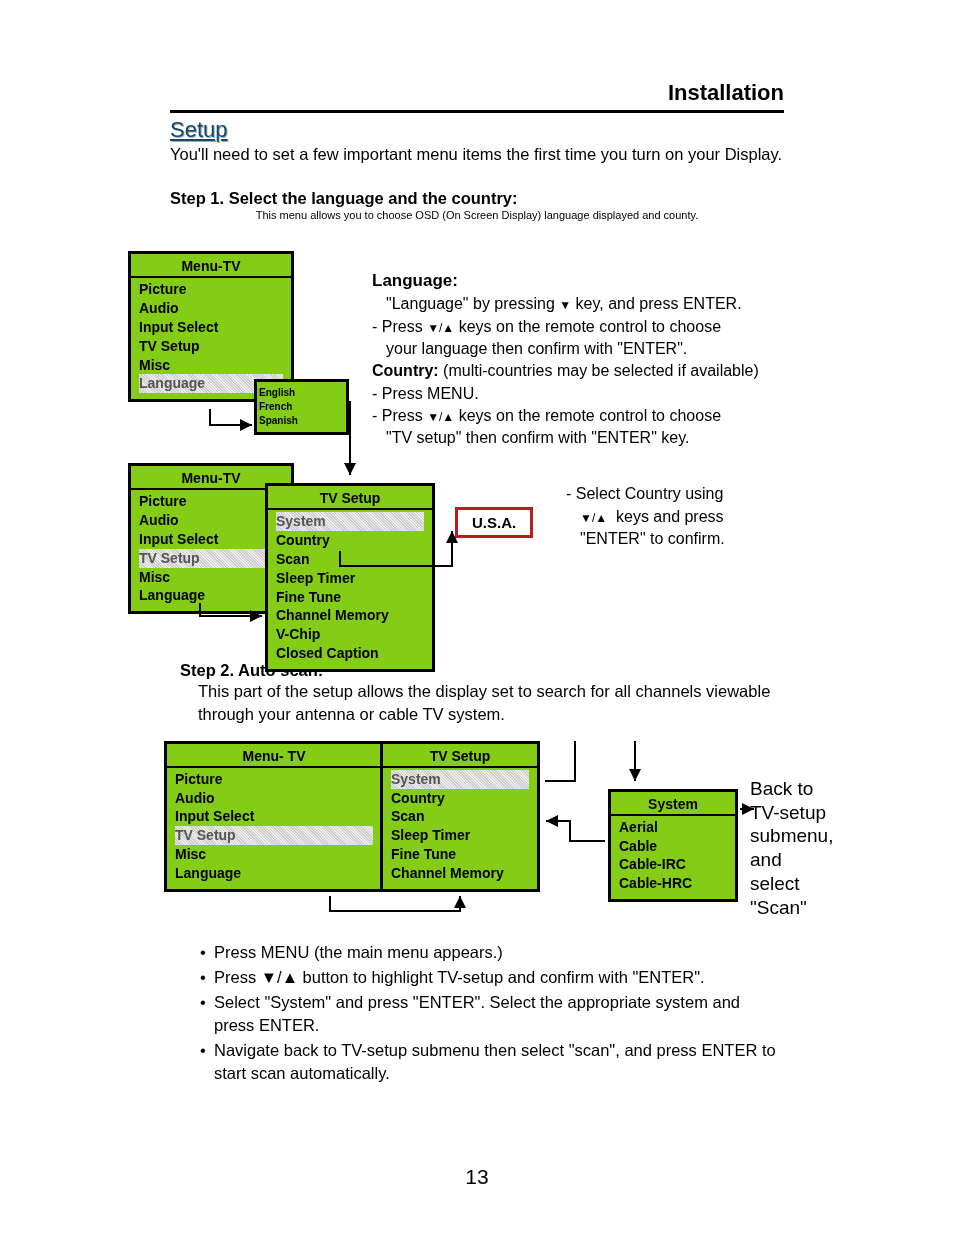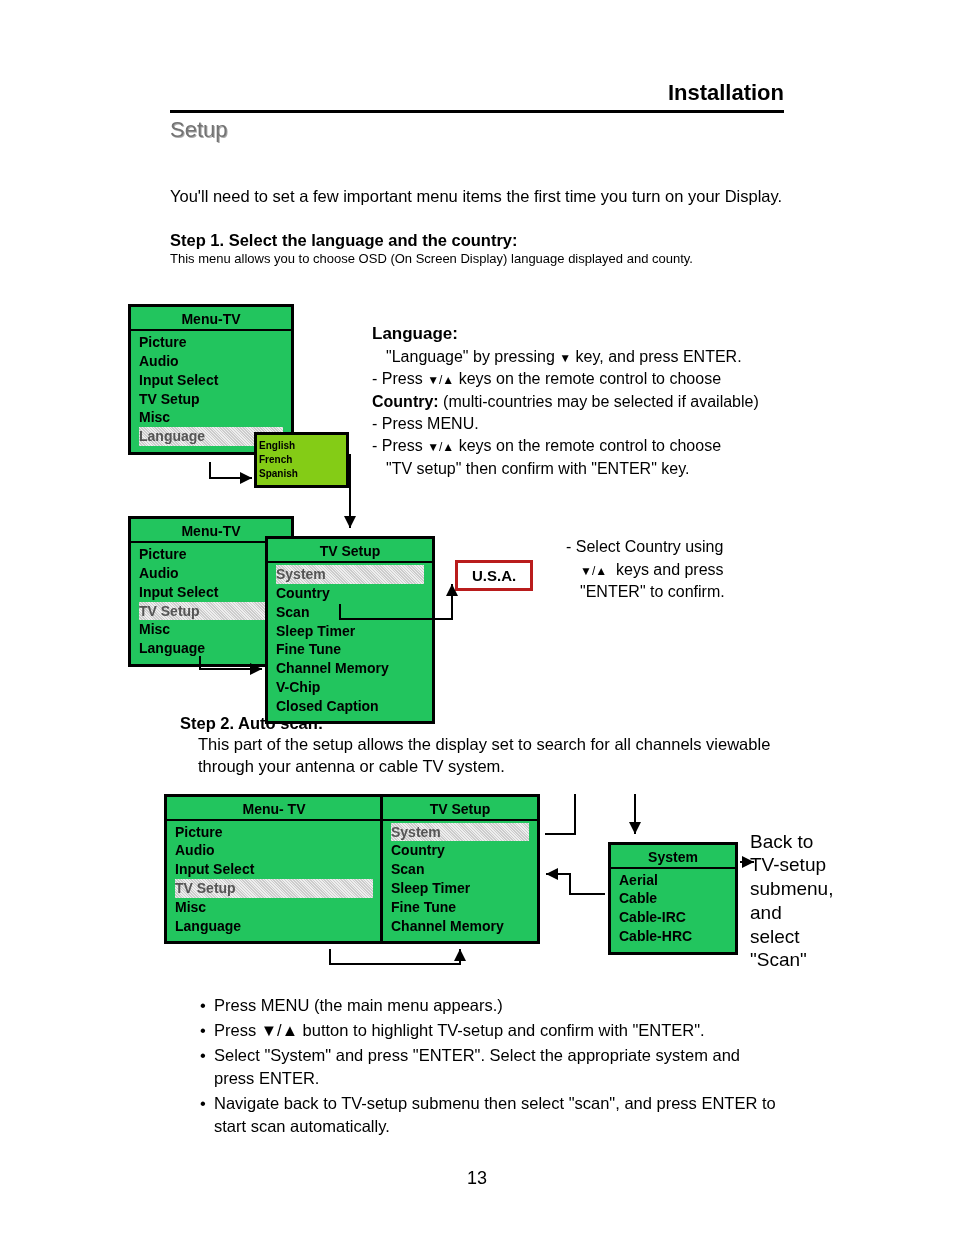--- a/index.html
+++ b/index.html
@@ -19,33 +19,33 @@
   .header-title {
     text-align: right;
     font-weight: bold;
     font-size: 22px;
     padding-bottom: 4px;
     border-bottom: 3px solid #000;
     margin-bottom: 8px;
   }
   .section-title {
     font-size: 22px;
-    color: #737373;
+    color: #0c4a6e;
     font-weight: normal;
     margin-top: -4px;
-    margin-bottom: 42px;
     text-shadow: 1px 1px 0 #aaa;
+    text-decoration: underline;
   }
   .intro { font-size: 16.5px; line-height: 1.45; text-align: justify; margin-bottom: 22px; }
   .step-heading { font-weight: bold; font-size: 16.5px; }
-  .step-desc { font-size: 13px; line-height: 1.4; margin-bottom: 36px; }
+  .step-desc { font-size: 11px; line-height: 1.4; margin-bottom: 28px; text-align: center; }
   .content-area { position: relative; width: 100%; }
   .menubox {
     position: absolute;
-    background: #22c55e;
+    background: #84cc16;
     border: 3px solid #000;
     font-size: 14px;
   }
   .menubox .title-bar {
     text-align: center;
     font-weight: bold;
     padding: 4px 0 2px;
     border-bottom: 2px solid #000;
     font-size: 14px;
   }
@@ -72,21 +72,21 @@
     font-size: 15px;
     background: #fff;
   }
   .step2-heading { font-weight: bold; font-size: 16.5px; }
   .step2-desc { font-size: 16.5px; line-height: 1.35; }
   .bullets { font-size: 16.5px; line-height: 1.4; }
   .bullets .b { display: flex; margin-bottom: 2px; }
   .bullets .b .dot { width: 22px; text-align: center; }
   .bullets .b .bt { flex: 1; }
   .side-note { position: absolute; font-size: 19px; line-height: 1.25; }
-  .page-num { position: absolute; bottom: 46px; left: 0; width: 100%; text-align: center; font-size: 18px; }
+  .page-num { position: absolute; bottom: 46px; left: 0; width: 100%; text-align: center; font-size: 21px; }
   svg.diagram { position: absolute; top: 0; left: 0; pointer-events: none; }
 </style>
 </head>
 <body>
 
 <div class="page">
   <div class="header-title">Installation</div>
   <div class="section-title">Setup</div>
   <div class="intro">You'll need to set a few important menu items the first time you turn on your Display.</div>
   <div class="step-heading">Step 1. Select the language and the country:</div>
@@ -109,20 +109,21 @@
     <div class="submenu" style="left:84px; top:128px; width:95px;">
       <div class="subitem">English</div>
       <div class="subitem">French</div>
       <div class="subitem">Spanish</div>
     </div>
 
     <div class="lang-block" style="left:202px; top:18px; width:440px;">
       <div class="lh">Language:</div>
       <div style="padding-left:14px;"><span>"Language" by pressing</span> <span class="arrow">▼</span> <span>key, and press ENTER.</span></div>
       <div><span>- Press</span> <span class="arrow">▼/▲</span> <span>keys on the remote control to choose</span></div>
+      <div style="padding-left:14px;"><span>your language then confirm with "ENTER".</span></div>
       <div><b>Country:</b> <span>(multi-countries may be selected if available)</span></div>
       <div><span>- Press MENU.</span></div>
       <div><span>- Press</span> <span class="arrow">▼/▲</span> <span>keys on the remote control to choose</span></div>
       <div style="padding-left:14px;"><span>"TV setup" then confirm with "ENTER" key.</span></div>
     </div>
 
     <div class="menubox" style="left:-42px; top:212px; width:166px;">
       <div class="title-bar">Menu-TV</div>
       <div class="items">
         <div class="item">Picture</div>

